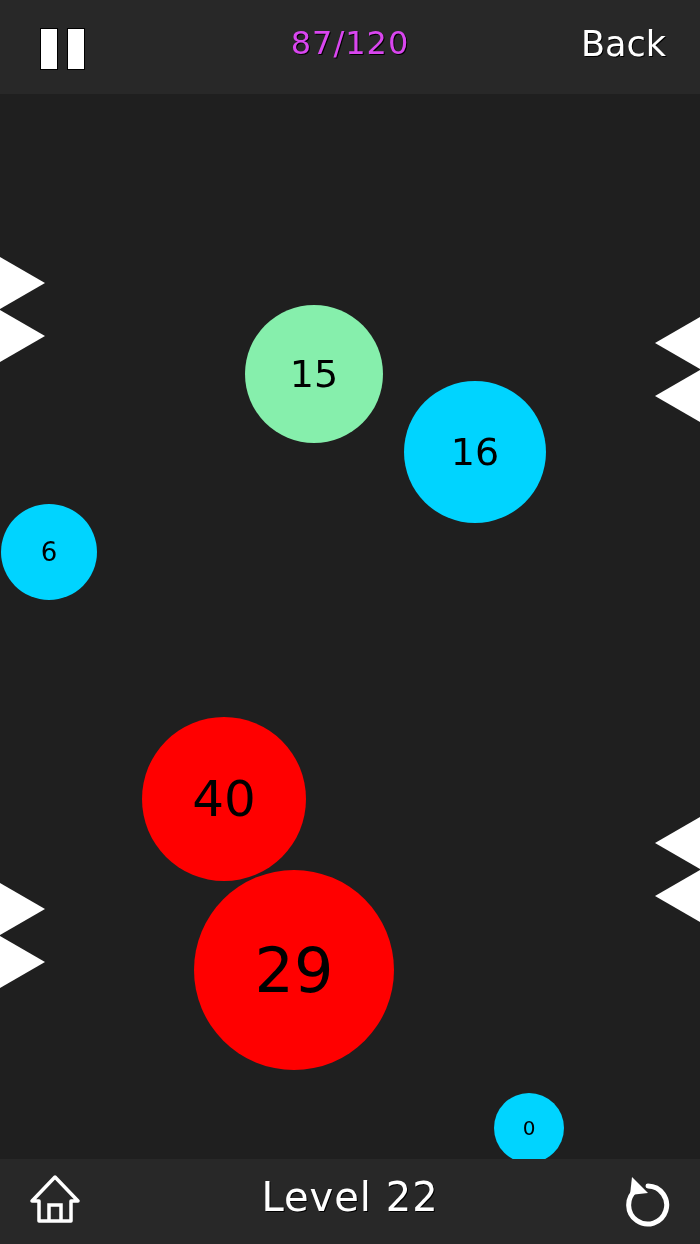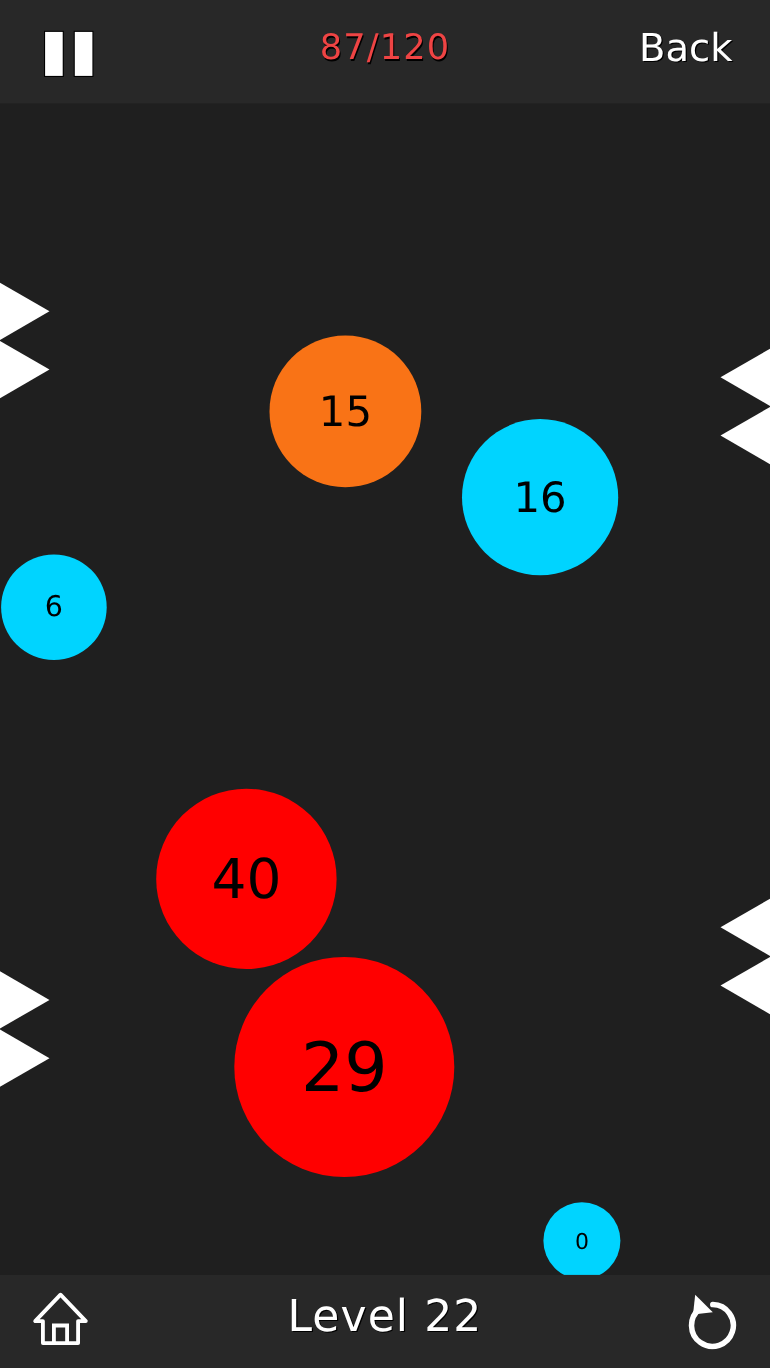--- a/index.html
+++ b/index.html
@@ -2,21 +2,21 @@
 <html><head>
   <meta charset="utf-8">
   <style>
     html, body { margin:0; padding:0; }
     body { width:700px; height:1244px; position:relative; overflow:hidden; background:#1f1f1f; font-family:"DejaVu Sans", sans-serif; }
     .topbar { position:absolute; left:0; top:0; width:700px; height:94px; background:#282828; }
     .bottombar { position:absolute; left:0; top:1159px; width:700px; height:85px; background:#282828; z-index:5; }
     .pause { position:absolute; left:41px; top:29px; width:44px; height:40px; cursor:pointer; }
     .pause span { position:absolute; top:0; width:16px; height:40px; background:#fff; box-shadow:0 0 0 1px #000; }
     .pause span.a { left:0; } .pause span.b { left:27px; }
-    .score { position:absolute; left:250px; top:24px; width:200px; text-align:center; color:#ef4444; font-size:32px; letter-spacing:1px; text-shadow:1px 1px 0 #000; }
+    .score { position:absolute; left:250px; top:24px; width:200px; text-align:center; color:#d946ef; font-size:32px; letter-spacing:1px; text-shadow:1px 1px 0 #000; }
     .back { position:absolute; right:34px; top:24px; color:#fff; font-size:35px; cursor:pointer; text-shadow:1px 1px 0 #000; }
     .playfield { position:absolute; left:0; top:94px; width:700px; height:1065px; overflow:hidden; }
     .ball { position:absolute; border-radius:50%; display:flex; align-items:center; justify-content:center; color:#000; }
     .spike { position:absolute; width:0; height:0; }
     .spike.left { left:0; border-top:26.5px solid transparent; border-bottom:26.5px solid transparent; border-left:45px solid #fff; }
     .spike.right { right:0; border-top:26.5px solid transparent; border-bottom:26.5px solid transparent; border-right:45px solid #fff; }
     .home { position:absolute; left:28px; top:1173px; width:54px; height:52px; cursor:pointer; }
     .level { position:absolute; left:200px; top:1174px; width:300px; text-align:center; color:#fff; font-size:40px; letter-spacing:1px; text-shadow:1px 1px 0 #000; }
     .restart { position:absolute; left:618px; top:1173px; width:56px; height:54px; cursor:pointer; }
   </style>
@@ -37,33 +37,33 @@
       <div class="spike left" style="top: 163px;"></div>
       <div class="spike left" style="top: 216px;"></div>
       <div class="spike right" style="top: 223px;"></div>
       <div class="spike right" style="top: 276px;"></div>
       <div class="spike right" style="top: 723px;"></div>
       <div class="spike right" style="top: 776px;"></div>
       <div class="spike left" style="top: 789px;"></div>
       <div class="spike left" style="top: 842px;"></div>
     </div>
   <div id="balls">
-      <div class="ball" style="height: 138px; width: 138px; left: 245px; top: 211px; background: #f97316; font-size: 38px;">
+      <div class="ball" style="height: 138px; width: 138px; left: 245px; top: 211px; background: #86efac; font-size: 38px;">
         <span>15</span>
       </div>
-      <div class="ball" style="height: 142px; width: 142px; left: 420px; top: 287px; background: rgb(0, 212, 255); font-size: 38px;">
+      <div class="ball" style="height: 142px; width: 142px; left: 404px; top: 287px; background: rgb(0, 212, 255); font-size: 38px;">
         <span>16</span>
       </div>
       <div class="ball" style="height: 96px; width: 96px; left: 1px; top: 410px; background: rgb(0, 212, 255); font-size: 26px;">
         <span>6</span>
       </div>
       <div class="ball" style="height: 164px; width: 164px; left: 142px; top: 623px; background: rgb(255, 0, 0); font-size: 50px;">
         <span>40</span>
       </div>
-      <div class="ball" style="height: 200px; width: 200px; left: 213px; top: 776px; background: rgb(255, 0, 0); font-size: 62px;">
+      <div class="ball" style="height: 200px; width: 200px; left: 194px; top: 776px; background: rgb(255, 0, 0); font-size: 62px;">
         <span>29</span>
       </div>
       <div class="ball" style="height: 70px; width: 70px; left: 494px; top: 999px; background: rgb(0, 212, 255); font-size: 20px;">
         <span>0</span>
       </div>
     </div>
 </div>
 
 <div class="bottombar">
 </div>

